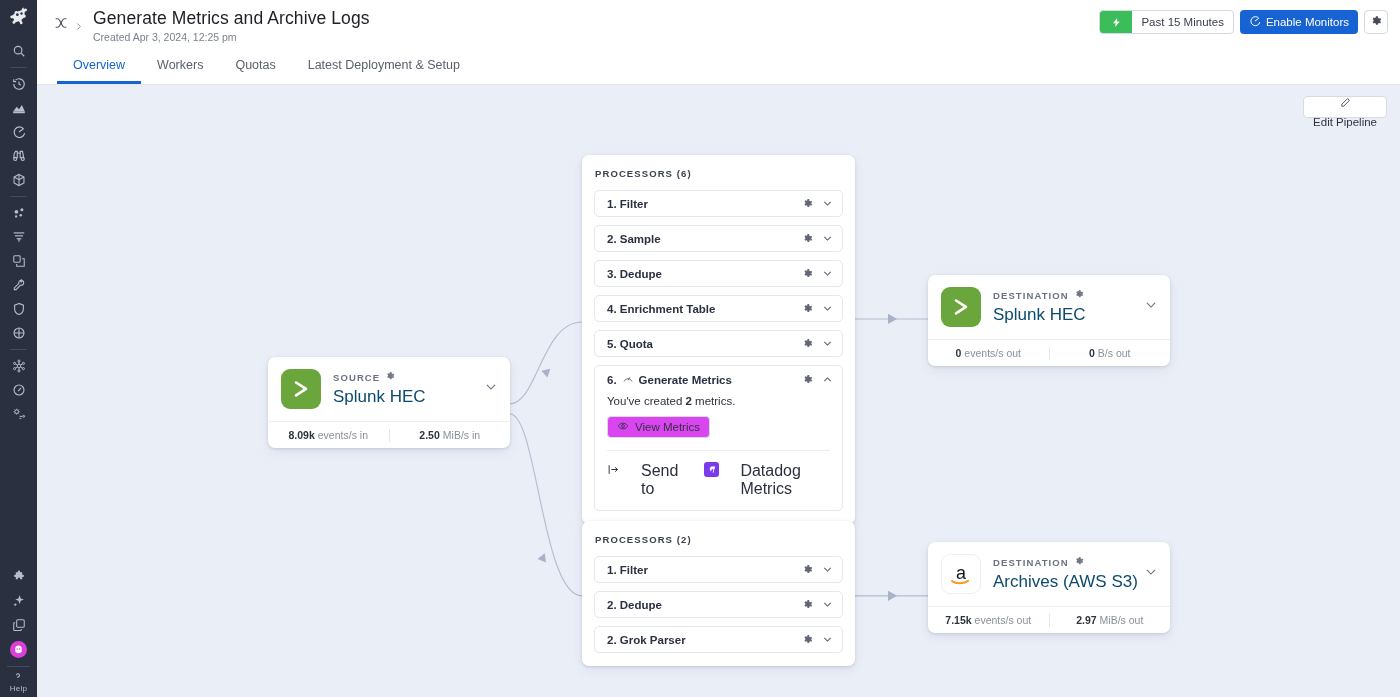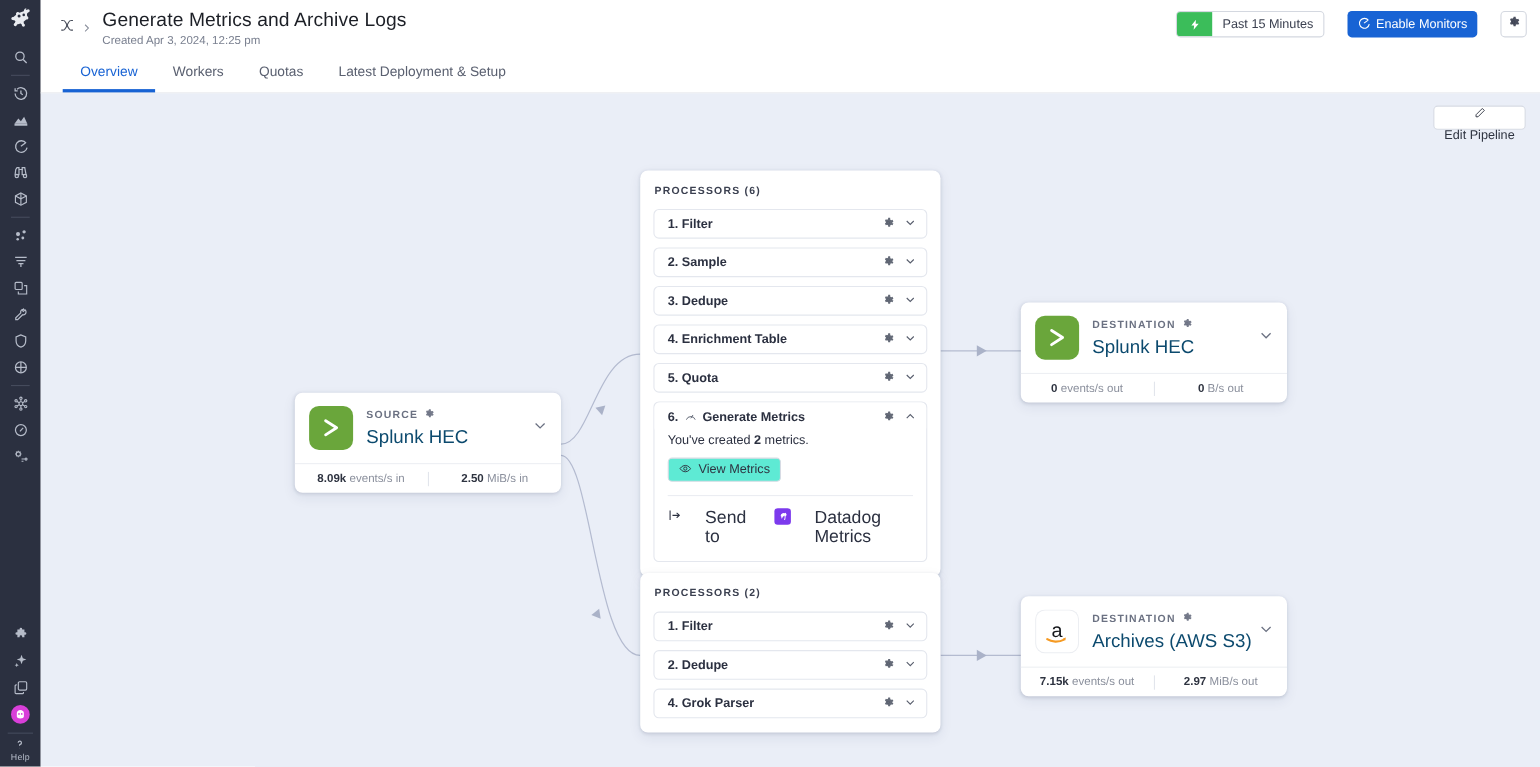--- a/index.html
+++ b/index.html
@@ -50,21 +50,21 @@
   }
   .header-top { display: flex; align-items: flex-start; }
   .bc-icon { color: #4a4f5c; margin-top: 8px; margin-right: 5px; }
   .bc-chevron { color: #8a8f9c; margin-top: 10px; margin-right: 10px; }
   .title-block { padding-top: 1px; }
   .page-title { font-size: 17.5px; color: #1c1f26; font-weight: 400; letter-spacing: .1px; }
   .page-sub { font-size: 10.5px; color: #7a8090; margin-top: 2px; }
 
   .header-actions {
     position: absolute; top: 10px; right: 12px;
-    display: flex; align-items: center; gap: 21px;
+    display: flex; align-items: center; gap: 6px;
   }
   .timebox {
     display: flex; align-items: center;
     border: 1px solid #d4d8e0; border-radius: 4px;
     background: #fff; height: 24px; overflow: hidden;
   }
   .tb-bolt {
     background: #3bbd5a; width: 32px; height: 22px;
     display: flex; align-items: center; justify-content: center;
     color: #fff; margin: 0;
@@ -160,21 +160,21 @@
     margin-bottom: 0;
   }
   .proc-exp .proc-row {
     border: none; margin-bottom: 0; height: 28px; padding: 0 9px 0 12px;
   }
   .proc-body { padding: 0 12px 12px; }
   .proc-msg { font-size: 11.5px; color: #2b3040; padding: 1px 0 9px; }
   .proc-msg b { font-weight: bold; }
   .view-metrics {
     display: inline-flex; align-items: center; gap: 6px;
-    border: 1px solid #d7dbe4; border-radius: 4px; background: #5eead4;
+    border: 1px solid #d7dbe4; border-radius: 4px; background: #d946ef;
     height: 22px; padding: 0 9px; font-size: 11.5px; color: #2e3340; cursor: pointer;
   }
   .proc-hr { height: 1px; background: #ebedf2; margin: 12px 0 0; }
   .send-to {
     display: flex; align-items: flex-start; gap: 21px;
     font-size: 16px; color: #2b3040; padding-top: 11px;
   }
   .dd-logo {
     width: 15px; height: 15px; border-radius: 3px; background: #7c3aed;
     display: flex; align-items: center; justify-content: center; flex: 0 0 15px;
@@ -613,21 +613,21 @@
               <span><svg width="11" height="11" viewBox="0 0 24 24" fill="currentColor">
                     <path d="M12 8.6a3.4 3.4 0 1 0 0 6.8 3.4 3.4 0 0 0 0-6.8zm0 5.2a1.8 1.8 0 1 1 0-3.6 1.8 1.8 0 0 1 0 3.6z"></path>
                     <path d="M20.3 13.1c.04-.36.07-.72.07-1.1s-.03-.74-.08-1.1l2.02-1.5-1.9-3.3-2.38.85c-.58-.46-1.23-.84-1.93-1.11L15.7 2.3h-3.8l-.4 2.54c-.7.27-1.35.65-1.93 1.1L7.2 5.1l-1.9 3.3 2.02 1.5c-.05.36-.08.72-.08 1.1s.03.74.08 1.1L5.3 13.6l1.9 3.3 2.38-.85c.58.46 1.23.84 1.93 1.11l.4 2.54h3.8l.4-2.54c.7-.27 1.35-.65 1.93-1.11l2.38.85 1.9-3.3z" opacity=".92"></path>
                   </svg></span>
               <span><svg width="11" height="11" viewBox="0 0 24 24" fill="none" stroke="currentColor" stroke-width="2.2">
                     <path d="M5 8.5 12 15.5 19 8.5"></path>
                   </svg></span>
             </span>
           </div>
           <div class="proc-row">
-            <span class="proc-label">4. Grok Parser</span>
+            <span class="proc-label">2. Grok Parser</span>
             <span class="proc-actions">
               <span><svg width="11" height="11" viewBox="0 0 24 24" fill="currentColor">
                     <path d="M12 8.6a3.4 3.4 0 1 0 0 6.8 3.4 3.4 0 0 0 0-6.8zm0 5.2a1.8 1.8 0 1 1 0-3.6 1.8 1.8 0 0 1 0 3.6z"></path>
                     <path d="M20.3 13.1c.04-.36.07-.72.07-1.1s-.03-.74-.08-1.1l2.02-1.5-1.9-3.3-2.38.85c-.58-.46-1.23-.84-1.93-1.11L15.7 2.3h-3.8l-.4 2.54c-.7.27-1.35.65-1.93 1.1L7.2 5.1l-1.9 3.3 2.02 1.5c-.05.36-.08.72-.08 1.1s.03.74.08 1.1L5.3 13.6l1.9 3.3 2.38-.85c.58.46 1.23.84 1.93 1.11l.4 2.54h3.8l.4-2.54c.7-.27 1.35-.65 1.93-1.11l2.38.85 1.9-3.3z" opacity=".92"></path>
                   </svg></span>
               <span><svg width="11" height="11" viewBox="0 0 24 24" fill="none" stroke="currentColor" stroke-width="2.2">
                     <path d="M5 8.5 12 15.5 19 8.5"></path>
                   </svg></span>
             </span>
           </div>

